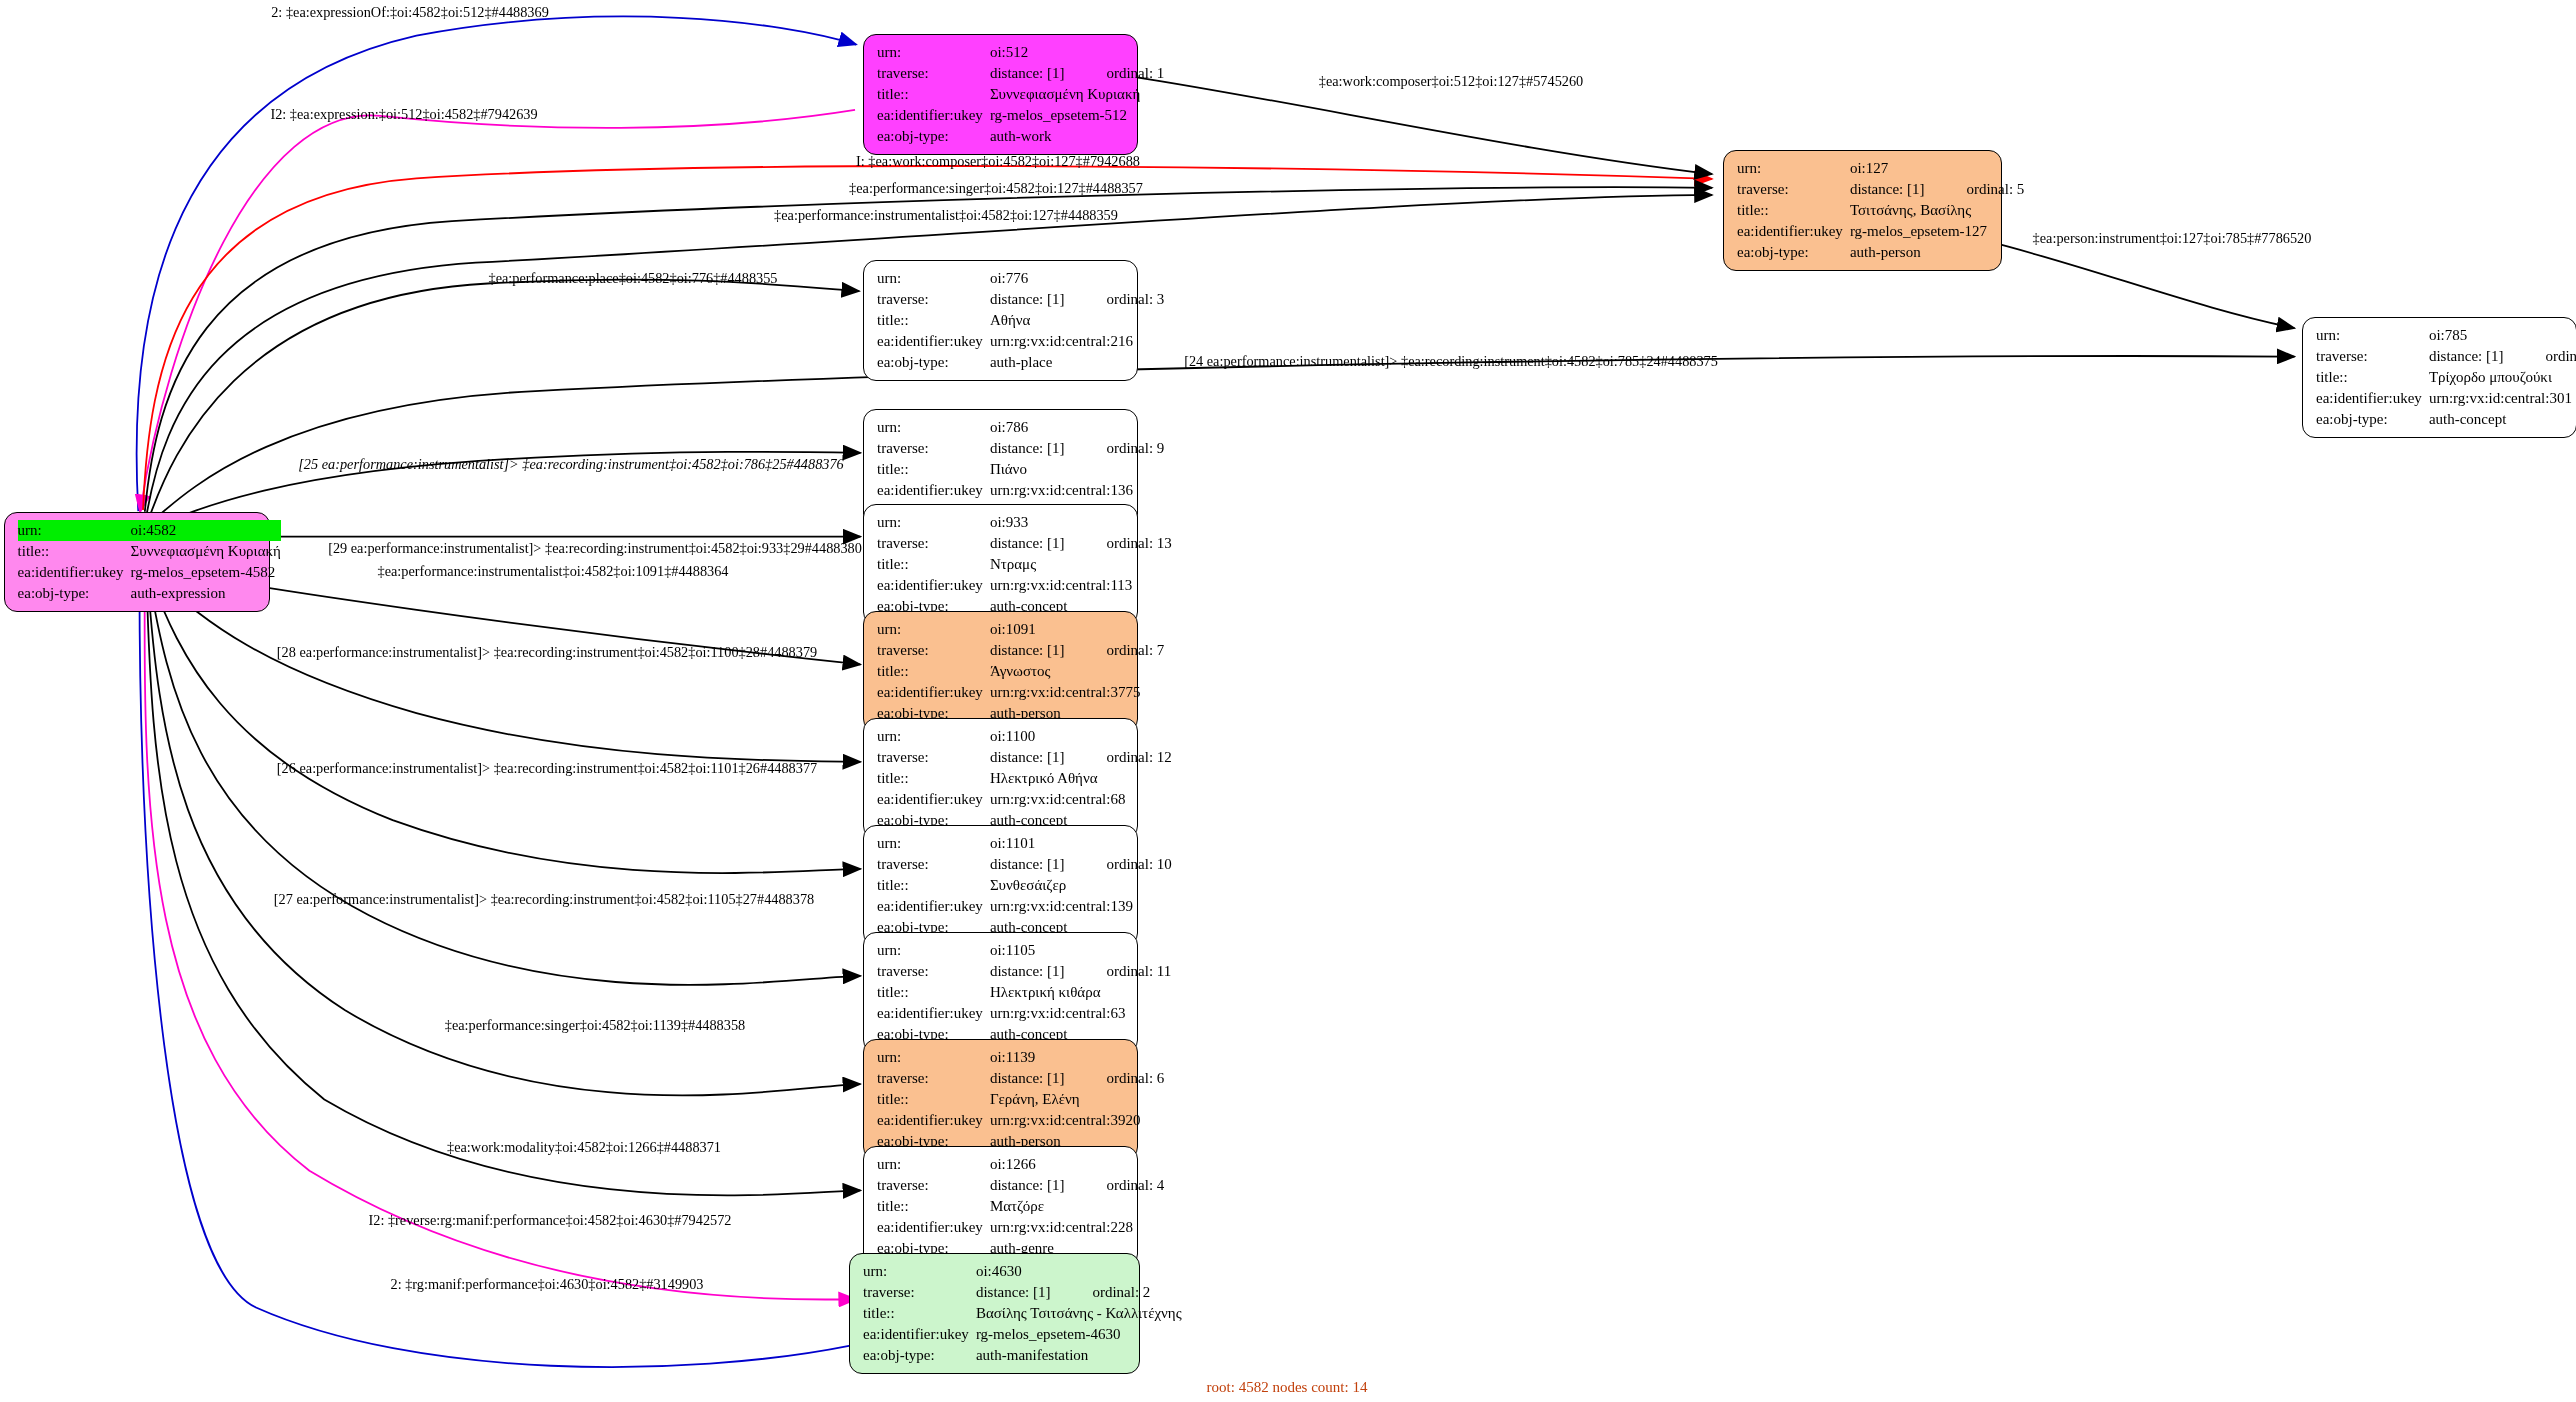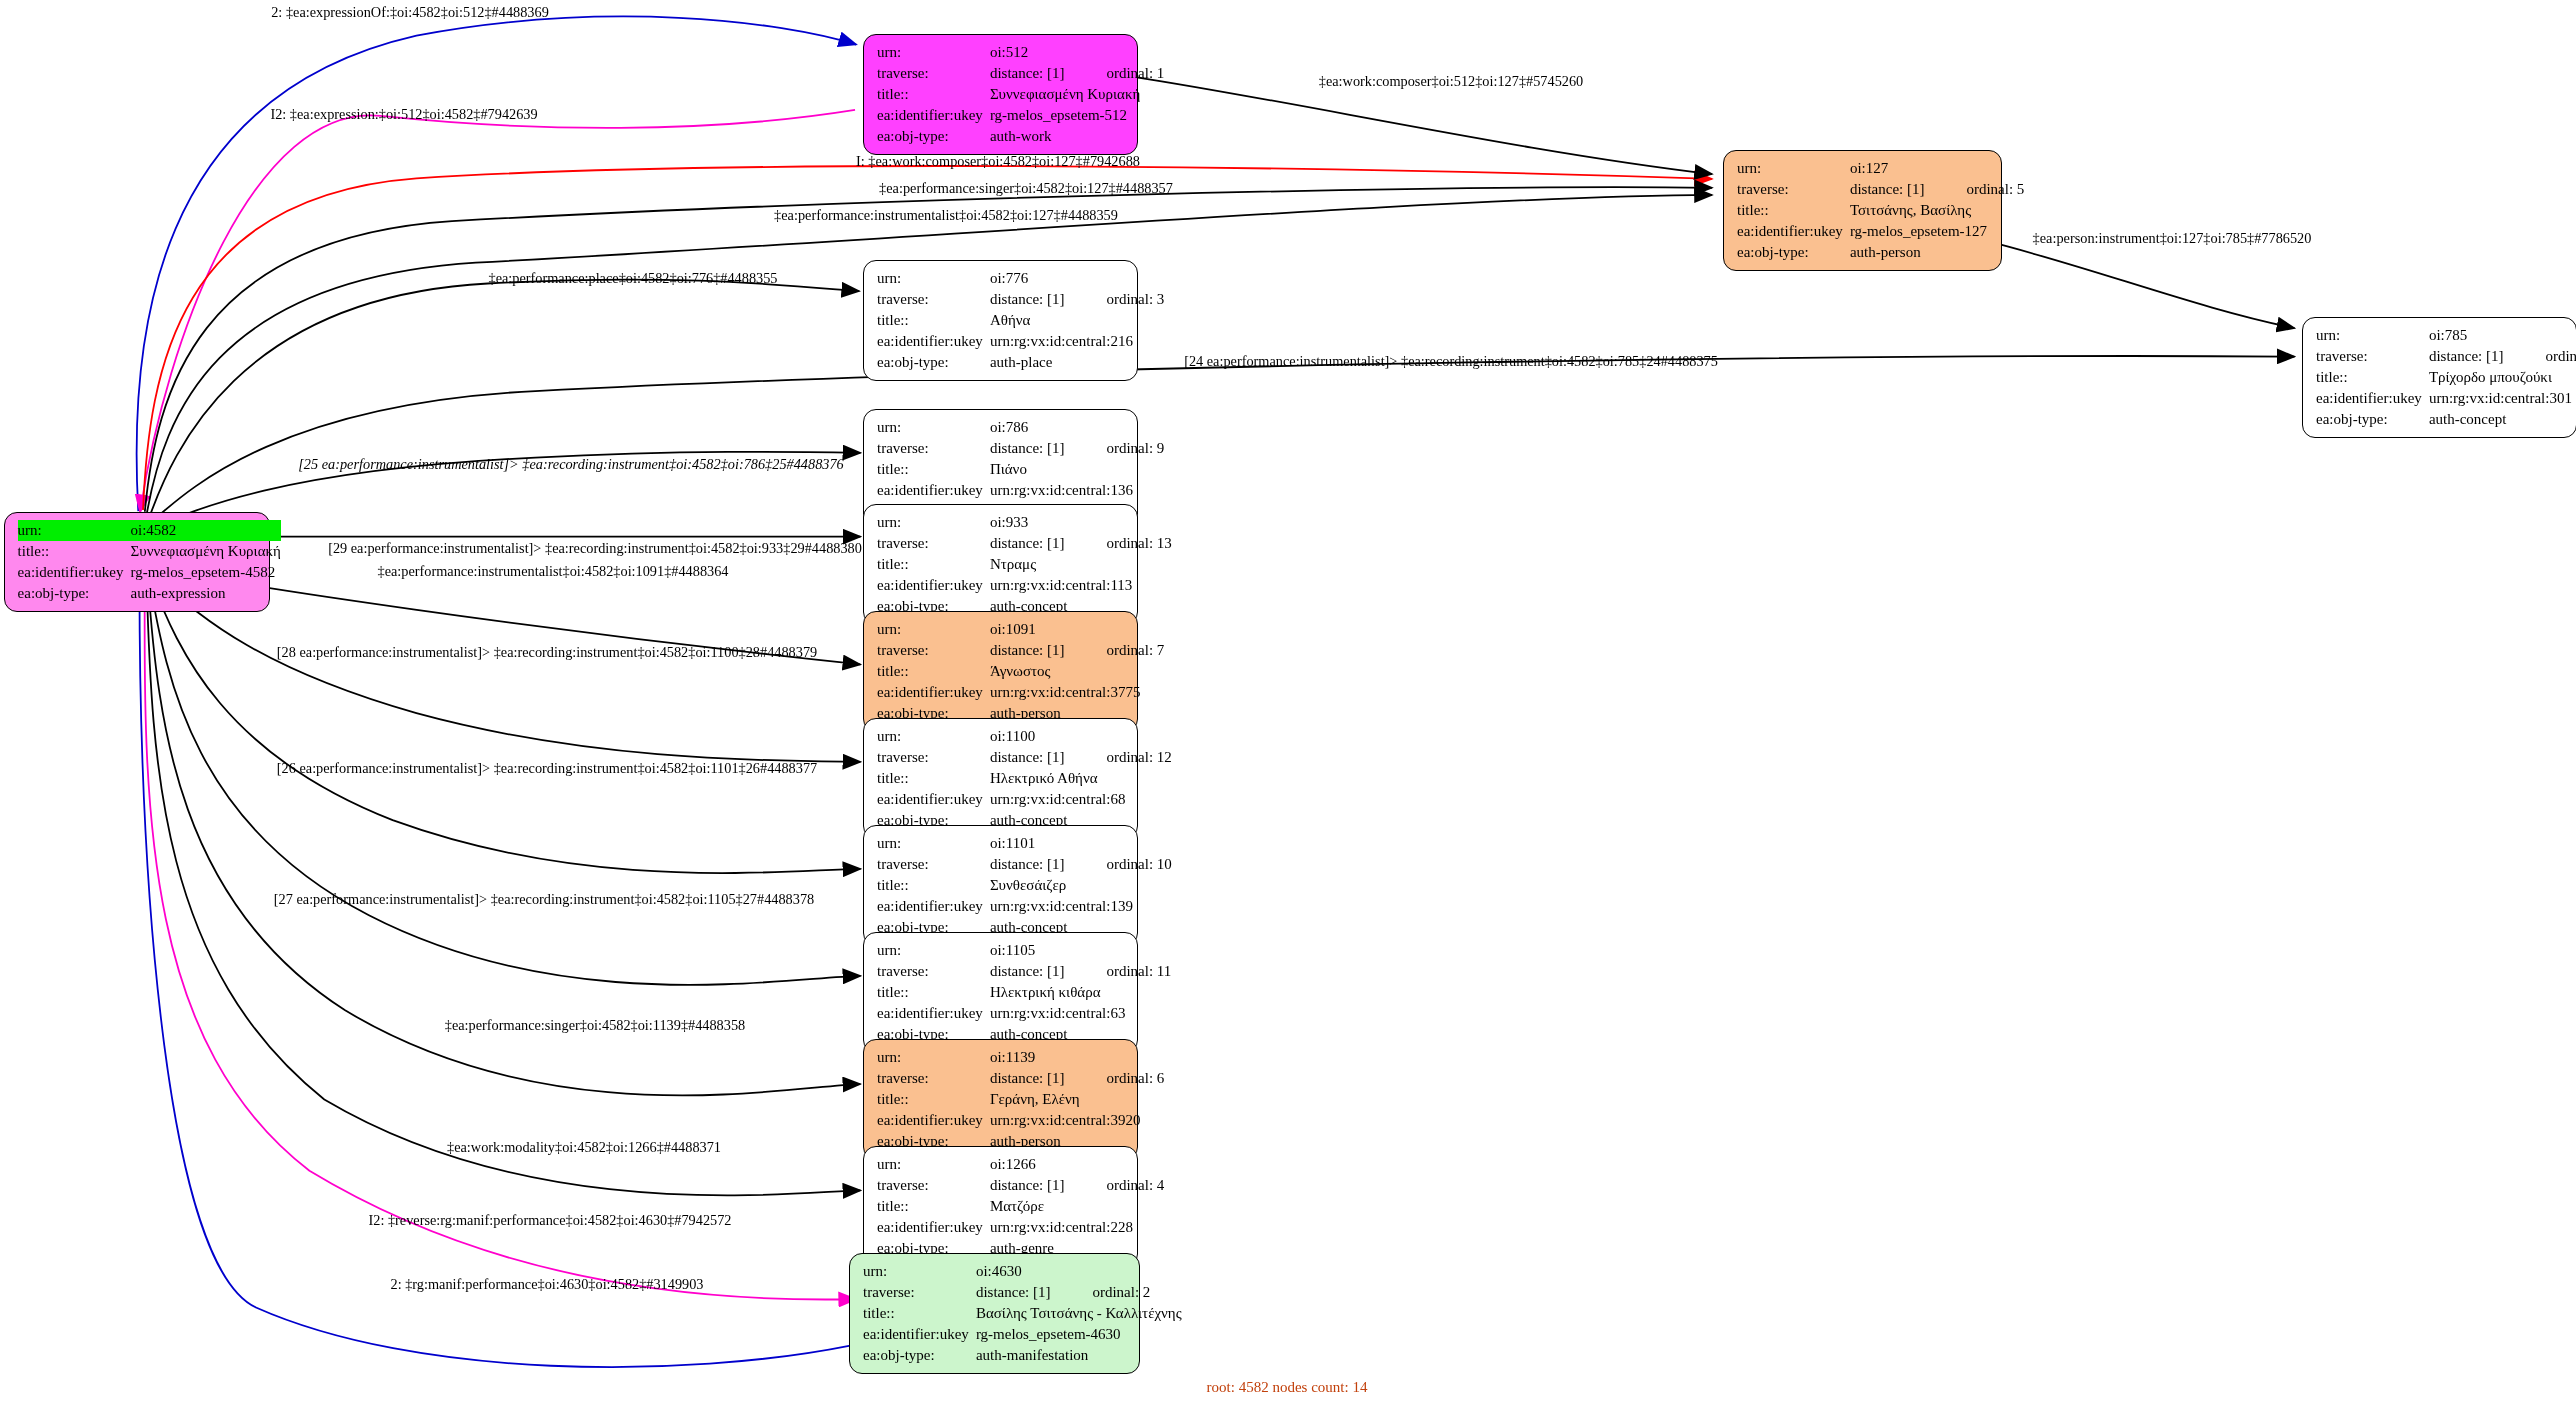--- a/index.html
+++ b/index.html
@@ -542,21 +542,21 @@
         <td class="k">ea:obj-type:</td>
         <td class="v">auth-manifestation</td>
       </tr>
     </tbody>
       </table>
   </div>
 
   <div class="elabel c" style="left:410px;  top:4.8px;">2: ‡ea:expressionOf:‡oi:4582‡oi:512‡#4488369</div>
   <div class="elabel c" style="left:404px;  top:107px;">I2: ‡ea:expression:‡oi:512‡oi:4582‡#7942639</div>
   <div class="elabel c" style="left:998px; top:154px;">I: ‡ea:work:composer‡oi:4582‡oi:127‡#7942688</div>
-  <div class="elabel c" style="left:996px; top:181px;margin-left:30px;">‡ea:performance:singer‡oi:4582‡oi:127‡#4488357</div>
+  <div class="elabel c" style="left:996px; top:181px;">‡ea:performance:singer‡oi:4582‡oi:127‡#4488357</div>
   <div class="elabel c" style="left:946px; top:208px;">‡ea:performance:instrumentalist‡oi:4582‡oi:127‡#4488359</div>
   <div class="elabel c" style="left:1451px; top:74px;">‡ea:work:composer‡oi:512‡oi:127‡#5745260</div>
   <div class="elabel c" style="left:2172px; top:231px;">‡ea:person:instrument‡oi:127‡oi:785‡#7786520</div>
   <div class="elabel c" style="left:633px; top:271px;">‡ea:performance:place‡oi:4582‡oi:776‡#4488355</div>
   <div class="elabel c" style="left:1451px; top:354px;">[24 ea:performance:instrumentalist]&gt; ‡ea:recording:instrument‡oi:4582‡oi:785‡24#4488375</div>
   <div class="elabel c" style="left:571px; top:457px;font-style:italic;">[25 ea:performance:instrumentalist]&gt; ‡ea:recording:instrument‡oi:4582‡oi:786‡25#4488376</div>
   <div class="elabel c" style="left:595px; top:541px;">[29 ea:performance:instrumentalist]&gt; ‡ea:recording:instrument‡oi:4582‡oi:933‡29#4488380</div>
   <div class="elabel c" style="left:553px;  top:564px;">‡ea:performance:instrumentalist‡oi:4582‡oi:1091‡#4488364</div>
   <div class="elabel c" style="left:547px;  top:645px;">[28 ea:performance:instrumentalist]&gt; ‡ea:recording:instrument‡oi:4582‡oi:1100‡28#4488379</div>
   <div class="elabel c" style="left:547px;  top:761px;">[26 ea:performance:instrumentalist]&gt; ‡ea:recording:instrument‡oi:4582‡oi:1101‡26#4488377</div>

